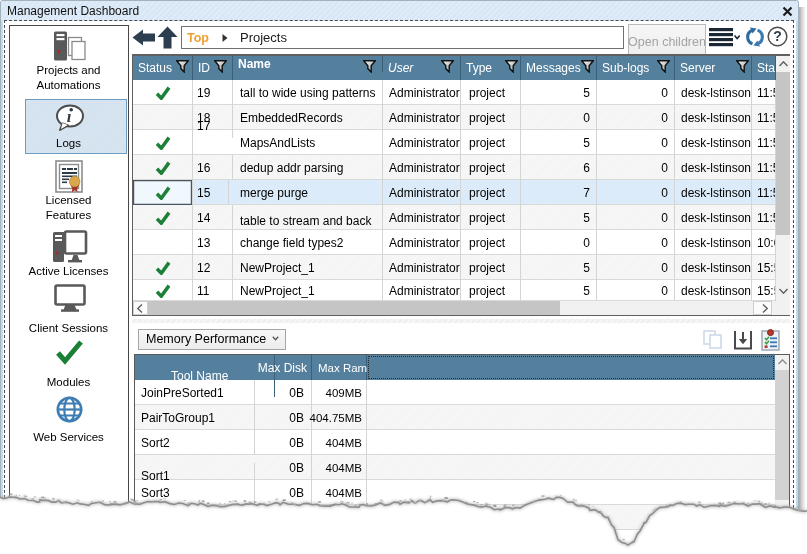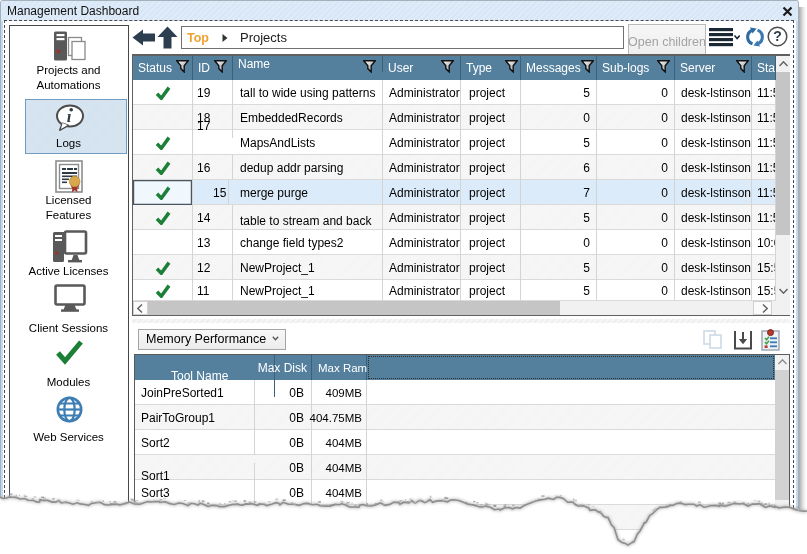--- a/index.html
+++ b/index.html
@@ -157,25 +157,25 @@
   </svg>
 <div class="abs" style="left:133px;top:56px;width:643px;height:24px;background:#54809e;"></div>
 <div class="abs hdrcell" style="left:133px;top:56px;width:60px;height:24px;padding-left:5px;">Status</div>
 <svg width="13" height="13" viewBox="0 0 13 13" class="abs" style="top:60px;left:176px;">
  <path d="M0.8 0.8 H12.2 L8.2 5.8 V12 L4.8 8.6 V5.8 Z" fill="url(#fg)" stroke="#111" stroke-width="1.4"></path>
   </svg>
 <div class="abs hdrcell" style="left:193px;top:56px;width:40px;height:24px;padding-left:5px;">ID</div>
 <svg width="13" height="13" viewBox="0 0 13 13" class="abs" style="top:60px;left:214px;">
  <path d="M0.8 0.8 H12.2 L8.2 5.8 V12 L4.8 8.6 V5.8 Z" fill="url(#fg)" stroke="#111" stroke-width="1.4"></path>
   </svg>
-<div class="abs hdrcell" style="left:233px;top:56px;width:150px;height:16px;padding-left:5px;">Name</div>
+<div class="abs hdrcell" style="left:233px;top:56px;width:150px;height:16px;padding-left:5px;font-weight:bold;">Name</div>
 <svg width="13" height="13" viewBox="0 0 13 13" class="abs" style="top:60px;left:363px;">
  <path d="M0.8 0.8 H12.2 L8.2 5.8 V12 L4.8 8.6 V5.8 Z" fill="url(#fg)" stroke="#111" stroke-width="1.4"></path>
   </svg>
-<div class="abs hdrcell" style="left:383px;top:56px;width:78px;height:24px;padding-left:5px;">User</div>
+<div class="abs hdrcell" style="left:383px;top:56px;width:78px;height:24px;padding-left:5px;font-style:italic;">User</div>
 <svg width="13" height="13" viewBox="0 0 13 13" class="abs" style="top:60px;left:441px;">
  <path d="M0.8 0.8 H12.2 L8.2 5.8 V12 L4.8 8.6 V5.8 Z" fill="url(#fg)" stroke="#111" stroke-width="1.4"></path>
   </svg>
 <div class="abs hdrcell" style="left:461px;top:56px;width:60px;height:24px;padding-left:5px;">Type</div>
 <svg width="13" height="13" viewBox="0 0 13 13" class="abs" style="top:60px;left:505px;">
  <path d="M0.8 0.8 H12.2 L8.2 5.8 V12 L4.8 8.6 V5.8 Z" fill="url(#fg)" stroke="#111" stroke-width="1.4"></path>
   </svg>
 <div class="abs hdrcell" style="left:521px;top:56px;width:76px;height:24px;padding-left:5px;">Messages</div>
 <svg width="13" height="13" viewBox="0 0 13 13" class="abs" style="top:60px;left:581px;">
  <path d="M0.8 0.8 H12.2 L8.2 5.8 V12 L4.8 8.6 V5.8 Z" fill="url(#fg)" stroke="#111" stroke-width="1.4"></path>
@@ -240,21 +240,21 @@
 <div class="abs bodycell" style="left:521px;top:155px;width:76px;height:25px;justify-content:flex-end;padding-right:6px;">6</div>
 <div class="abs bodycell" style="left:597px;top:155px;width:78px;height:25px;justify-content:flex-end;padding-right:6px;">0</div>
 <div class="abs bodycell" style="left:675px;top:155px;width:77px;height:25px;justify-content:flex-start;padding-left:6px;">desk-lstinson</div>
 <div class="abs bodycell" style="left:752px;top:155px;width:24px;height:25px;justify-content:flex-start;padding-left:5px;">11:5</div>
 <div class="abs" style="left:133px;top:180px;width:643px;height:25px;background:#dcebf9;border-bottom:1px solid #dadada;"></div>
 <div class="abs bodycell" style="left:133px;top:180px;width:60px;height:25px;justify-content:flex-start;padding-left:0px;justify-content:center;box-shadow:inset 0 0 0 1.2px #4a555f;background:#f0f7fd;">
     <svg width="16" height="14" viewBox="0 0 16 14" style="margin:0 auto;">
       <path d="M2 7.8 L6.3 12.2 L14 1.6" fill="none" stroke="#1c8038" stroke-width="3.5"></path>
     </svg>
   </div>
-<div class="abs bodycell" style="left:193px;top:180px;width:36px;height:25px;justify-content:flex-start;padding-left:20px;">15</div>
+<div class="abs bodycell" style="left:193px;top:180px;width:36px;height:25px;justify-content:flex-start;padding-left:4px;">15</div>
 <div class="abs bodycell" style="left:233px;top:180px;width:150px;height:25px;justify-content:flex-start;padding-left:7px;">merge purge</div>
 <div class="abs bodycell" style="left:383px;top:180px;width:78px;height:25px;justify-content:flex-start;padding-left:6px;">Administrator</div>
 <div class="abs bodycell" style="left:461px;top:180px;width:60px;height:25px;justify-content:flex-start;padding-left:8px;">project</div>
 <div class="abs bodycell" style="left:521px;top:180px;width:76px;height:25px;justify-content:flex-end;padding-right:6px;">7</div>
 <div class="abs bodycell" style="left:597px;top:180px;width:78px;height:25px;justify-content:flex-end;padding-right:6px;">0</div>
 <div class="abs bodycell" style="left:675px;top:180px;width:77px;height:25px;justify-content:flex-start;padding-left:6px;">desk-lstinson</div>
 <div class="abs bodycell" style="left:752px;top:180px;width:24px;height:25px;justify-content:flex-start;padding-left:5px;">11:5</div>
 <div class="abs" style="left:133px;top:205px;width:643px;height:25px;background:repeating-linear-gradient(135deg,#f7f7f7 0 1px,#f4f4f4 1px 2px);border-bottom:1px solid #dadada;"></div>
 <div class="abs bodycell" style="left:133px;top:205px;width:60px;height:25px;justify-content:flex-start;padding-left:0px;justify-content:center;">
     <svg width="16" height="14" viewBox="0 0 16 14" style="margin:0 auto;">

